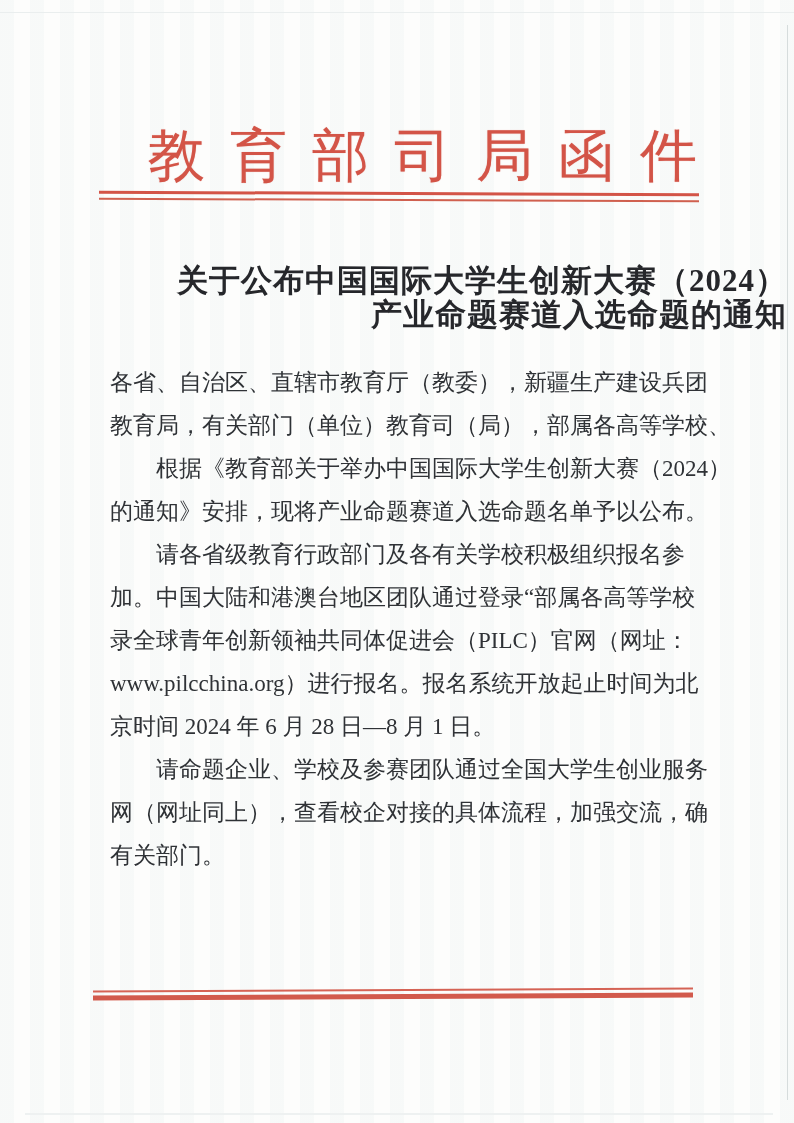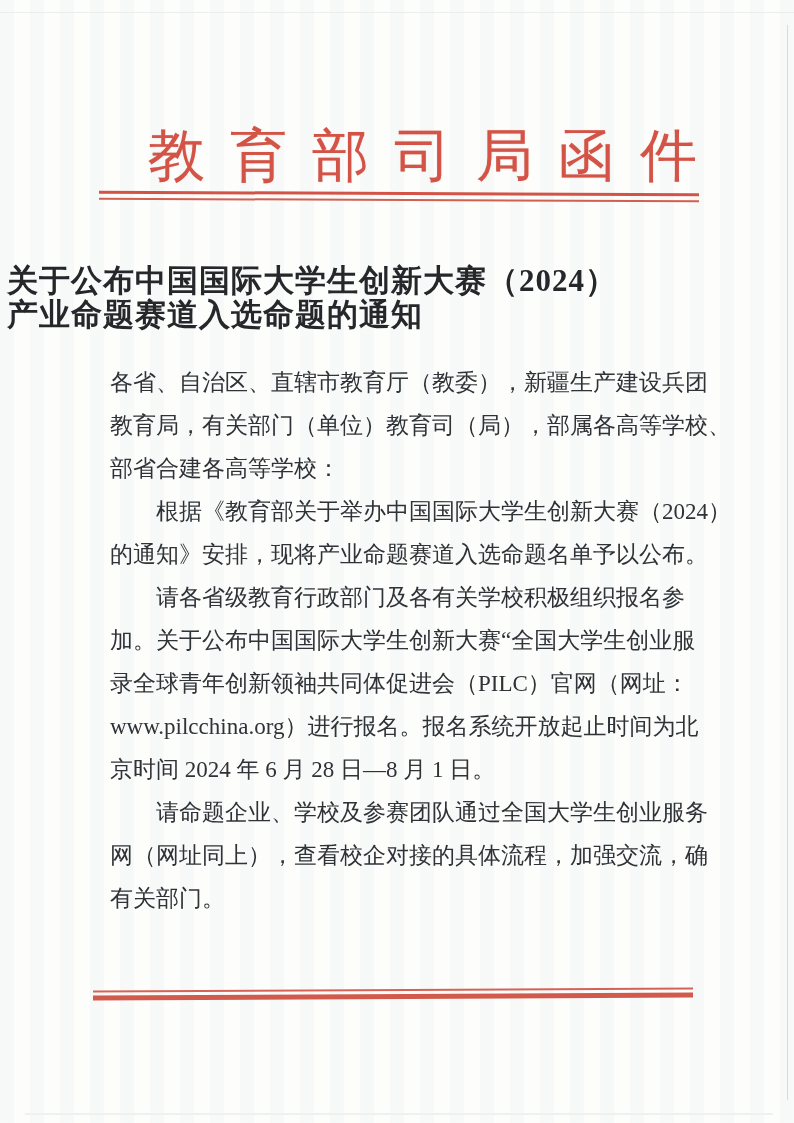--- a/index.html
+++ b/index.html
@@ -34,21 +34,21 @@
   .rule-header{top:192px;transform:rotate(0.25deg);}
   .rule-header .bar1{height:3px;background:var(--accent-red);}
   .rule-header .gap{height:4px;}
   .rule-header .bar2{height:2px;background:#d0604f;}
   .rule-footer{top:989px;left:93px;transform:rotate(-0.3deg);}
   .rule-footer .bar1{height:2px;background:#d56355;}
   .rule-footer .gap{height:3px;}
   .rule-footer .bar2{height:5px;background:#d25a4c;}
   
   .doc-title{
-    position:absolute;left:7px;width:780px;text-align:left;
+    position:absolute;left:7px;width:780px;text-align:right;
     font-size:31px;font-weight:bold;color:var(--title-ink);
     letter-spacing:1px;white-space:nowrap;
   }
   .doc-title.l1{top:260px;}
   .doc-title.l2{top:294px;}
   
   .body-block{
     position:absolute;left:110px;top:361px;width:572px;
     font-size:23px;color:var(--body-ink);
   }
@@ -76,25 +76,24 @@
     <div class="gap"></div>
     <div class="bar bar2"></div>
   </div>
 
   <div class="doc-title l1">关于公布中国国际大学生创新大赛（2024）</div>
   <div class="doc-title l2">产业命题赛道入选命题的通知</div>
 
   <div class="body-block">
     <div class="bline">各省、自治区、直辖市教育厅（教委），新疆生产建设兵团</div>
     <div class="bline">教育局，有关部门（单位）教育司（局），部属各高等学校、</div>
-    <div class="bline short">部省合建各高等学校：</div>
     <div class="bline indent">根据《教育部关于举办中国国际大学生创新大赛（2024）</div>
     <div class="bline">的通知》安排，现将产业命题赛道入选命题名单予以公布。</div>
     <div class="bline indent">请各省级教育行政部门及各有关学校积极组织报名参</div>
-    <div class="bline">加。关于公布中国国际大学生创新大赛“全国大学生创业服</div>
+    <div class="bline">加。中国大陆和港澳台地区团队通过登录“部属各高等学校</div>
     <div class="bline">录全球青年创新领袖共同体促进会（PILC）官网（网址：</div>
     <div class="bline">www.pilcchina.org）进行报名。报名系统开放起止时间为北</div>
     <div class="bline short">京时间 2024 年 6 月 28 日—8 月 1 日。</div>
     <div class="bline indent">请命题企业、学校及参赛团队通过全国大学生创业服务</div>
     <div class="bline">网（网址同上），查看校企对接的具体流程，加强交流，确</div>
     <div class="bline short">有关部门。</div>
   </div>
 
   <div class="rule rule-footer">
     <div class="bar bar1"></div>

